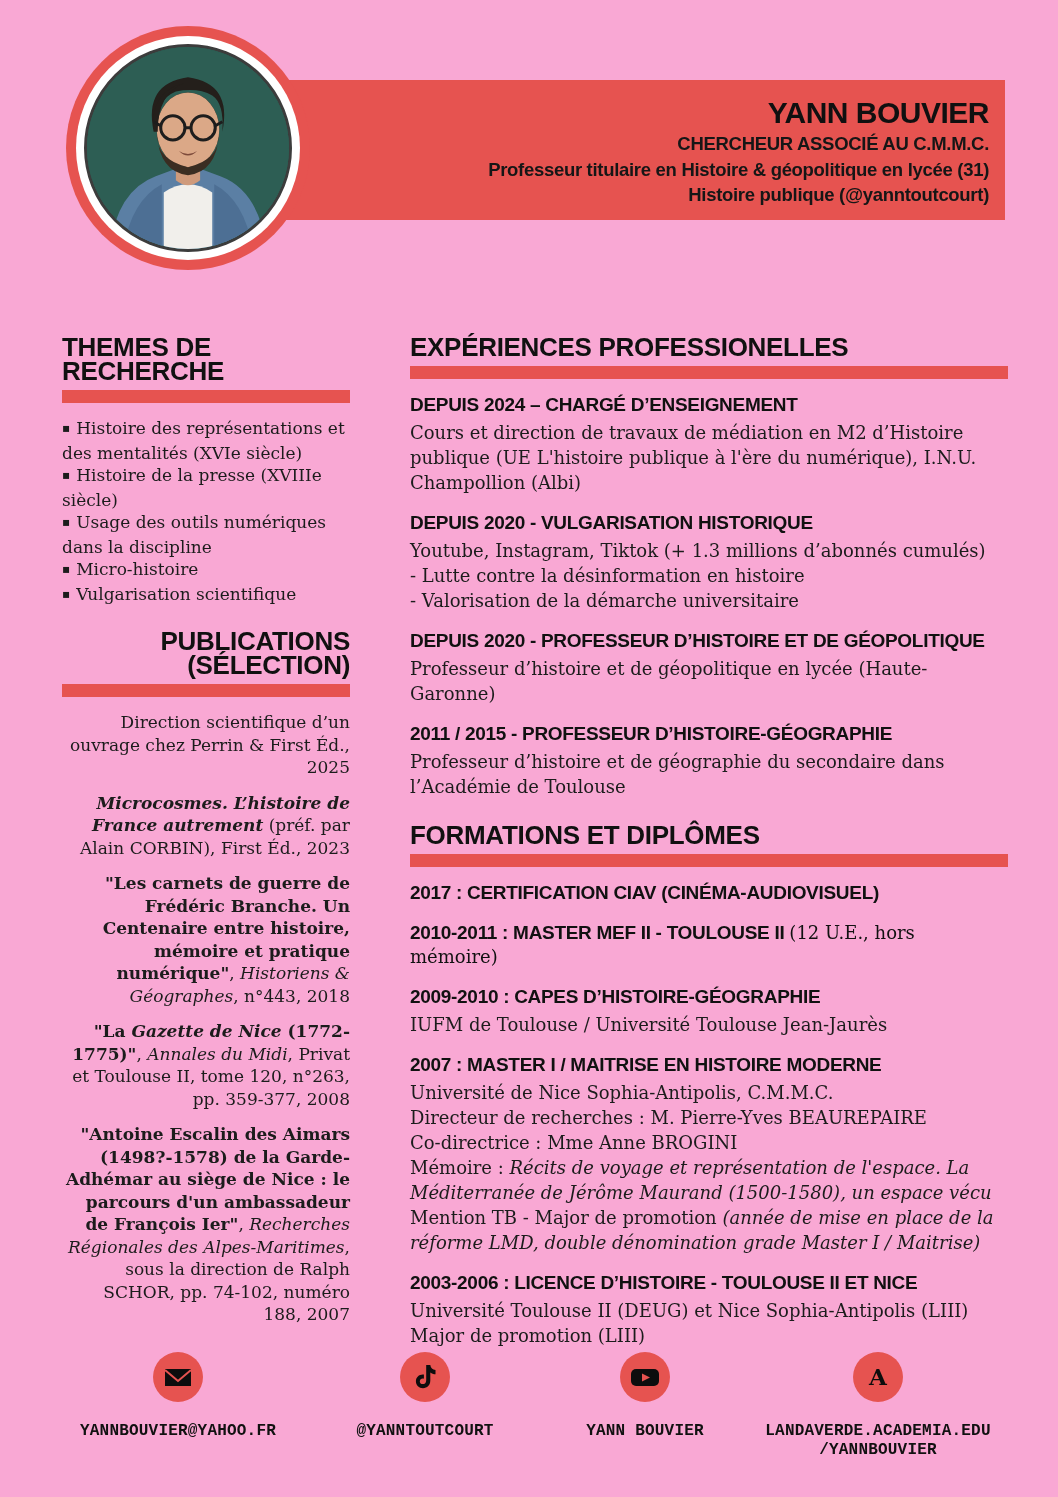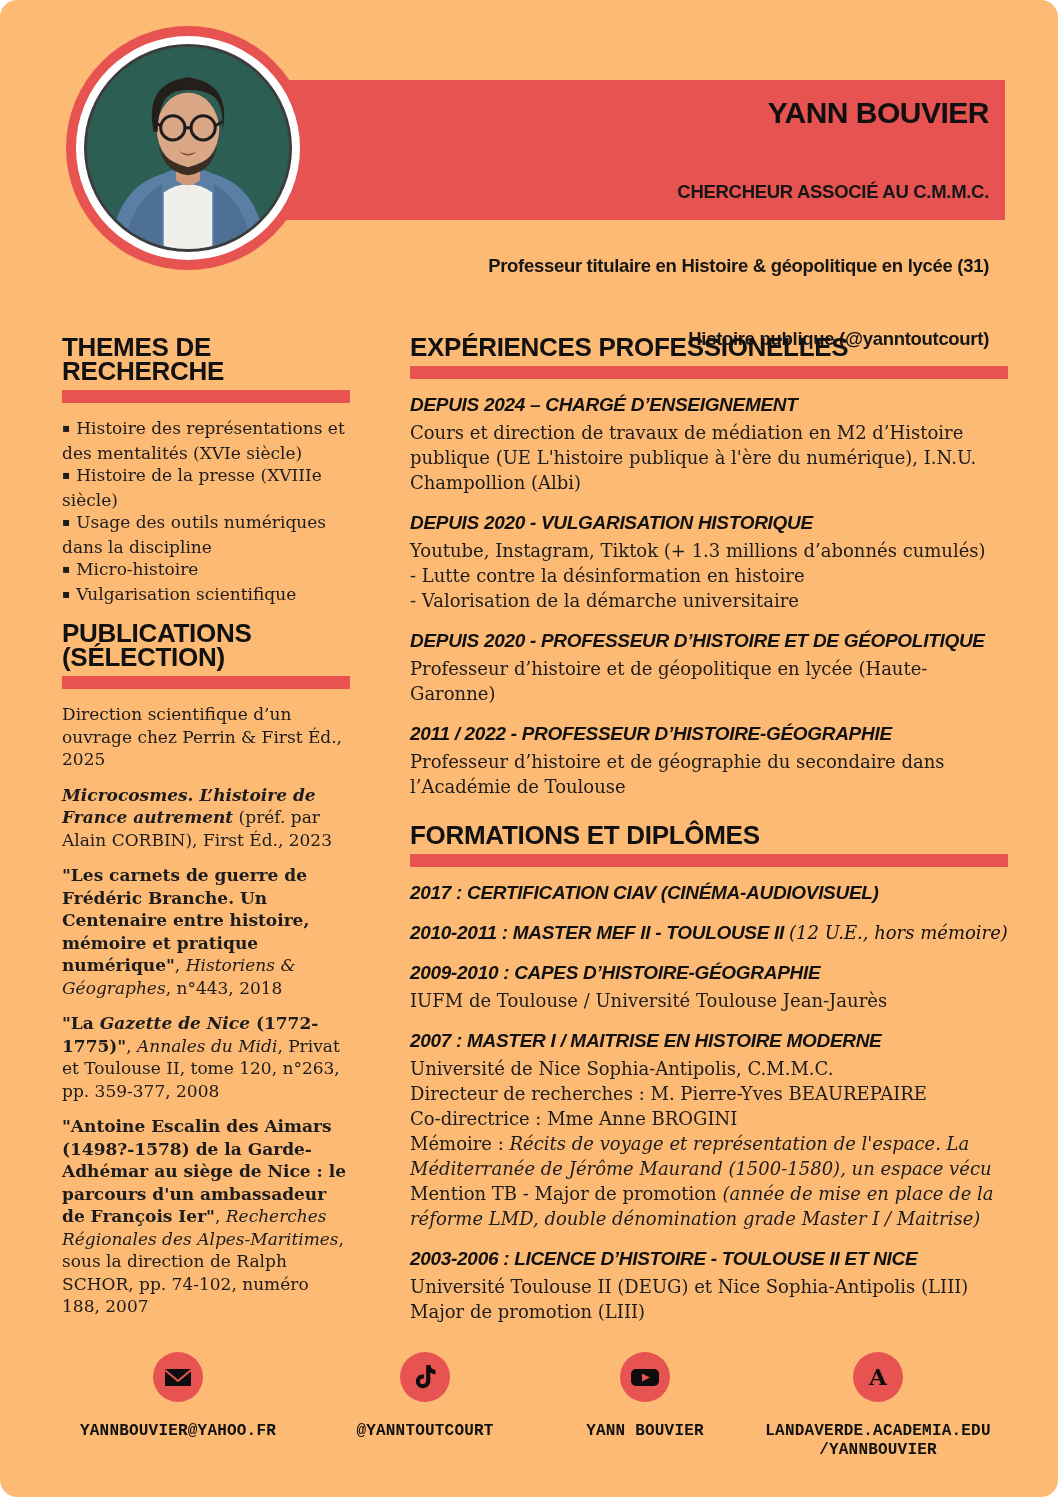--- a/index.html
+++ b/index.html
@@ -4,43 +4,42 @@
 <style>
   :root{
     --red:#e65350;
     --ink:#141414;
   }
   *{box-sizing:border-box;margin:0;padding:0;}
   html,body{background:#ffffff;}
   .page{
     position:relative;
     width:1058px;height:1497px;
-    background:#fdba74;
+    background:#f9a8d4;
     overflow:hidden;
     font-family:"DejaVu Serif", serif;
     color:var(--ink);
-    border-radius:17px;
   }
 
   
   .banner{
     position:absolute;left:240px;top:80px;width:765px;height:140px;
     background:var(--red);
     text-align:right;
     padding:15px 16px 0 0;
   }
   .banner .name{
     font-family:"Liberation Sans", sans-serif;
     font-weight:700;font-size:30px;line-height:36px;
     letter-spacing:-0.5px;color:#101010;
   }
   .banner .sub{
     font-family:"Liberation Sans", sans-serif;
     font-weight:700;font-size:18.5px;line-height:25.5px;
-    letter-spacing:-0.3px;color:#161616;margin-top:48px;
+    letter-spacing:-0.3px;color:#161616;
   }
   .photo-outer{
     position:absolute;left:66px;top:26px;width:244px;height:244px;
     border-radius:50%;background:var(--red);
   }
   .photo-white{
     position:absolute;inset:10px;border-radius:50%;background:#ffffff;
   }
   .photo-img{
     position:absolute;inset:8px;border-radius:50%;overflow:hidden;
@@ -62,30 +61,29 @@
   
   .theme-list{list-style:none;}
   .theme-list li{
     font-size:17px;line-height:22.5px;color:#1c1c1c;
   }
   .bullet{font-size:12px;margin-right:6px;position:relative;top:-2px;}
   .pub{
     font-size:17px;line-height:22.5px;color:#1c1c1c;
     margin-bottom:13px;
   }
-  .section-pubs{margin-top:14px;}
+  .section-pubs{margin-top:22px;text-align:right;}
 
   
   .entry{margin-bottom:16px;}
   .entry h3{
     font-family:"Liberation Sans", sans-serif;
     font-weight:700;font-size:19px;line-height:24px;
     letter-spacing:-0.3px;color:#111;
     margin-bottom:3px;
-    font-style:italic;
   }
   .entry p{
     font-size:18px;line-height:25px;color:#1c1c1c;
   }
   .section-formations{margin-top:24px;}
 
   
   .sg-n{}
   .sg-b{font-weight:700;}
   .sg-i{font-style:italic;}
@@ -199,21 +197,21 @@
             <h3><span class="sg-n">DEPUIS 2020 - VULGARISATION HISTORIQUE</span></h3>
             <p><span class="sg-n">Youtube, Instagram, Tiktok (+ 1.3 millions d’abonnés cumulés)</span></p>
             <p><span class="sg-n">- Lutte contre la désinformation en histoire</span></p>
             <p><span class="sg-n">- Valorisation de la démarche universitaire</span></p>
           </div>
           <div class="entry">
             <h3><span class="sg-n">DEPUIS 2020 - PROFESSEUR D’HISTOIRE ET DE GÉOPOLITIQUE</span></h3>
             <p><span class="sg-n">Professeur d’histoire et de géopolitique en lycée (Haute-Garonne)</span></p>
           </div>
           <div class="entry">
-            <h3><span class="sg-n">2011 / 2022 - PROFESSEUR D’HISTOIRE-GÉOGRAPHIE</span></h3>
+            <h3><span class="sg-n">2011 / 2015 - PROFESSEUR D’HISTOIRE-GÉOGRAPHIE</span></h3>
             <p><span class="sg-n">Professeur d’histoire et de géographie du secondaire dans l’Académie de Toulouse</span></p>
           </div>
         </div>
     </section>
     <section class="section-formations">
       <h2 class="section-title">FORMATIONS ET DIPLÔMES</h2>
       <div class="bar"></div>
       <div id="form-list">
           <div class="entry">
             <h3><span class="sg-n">2017 : CERTIFICATION CIAV (CINÉMA-AUDIOVISUEL)</span></h3>

